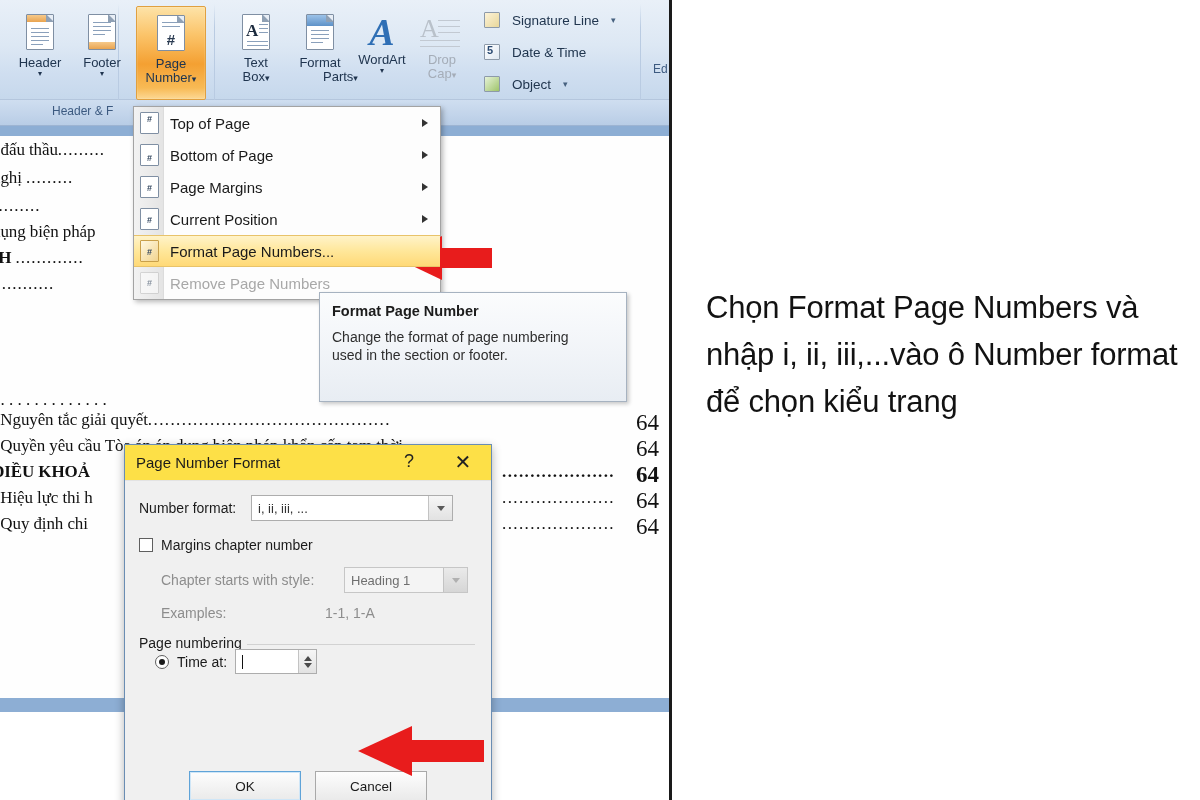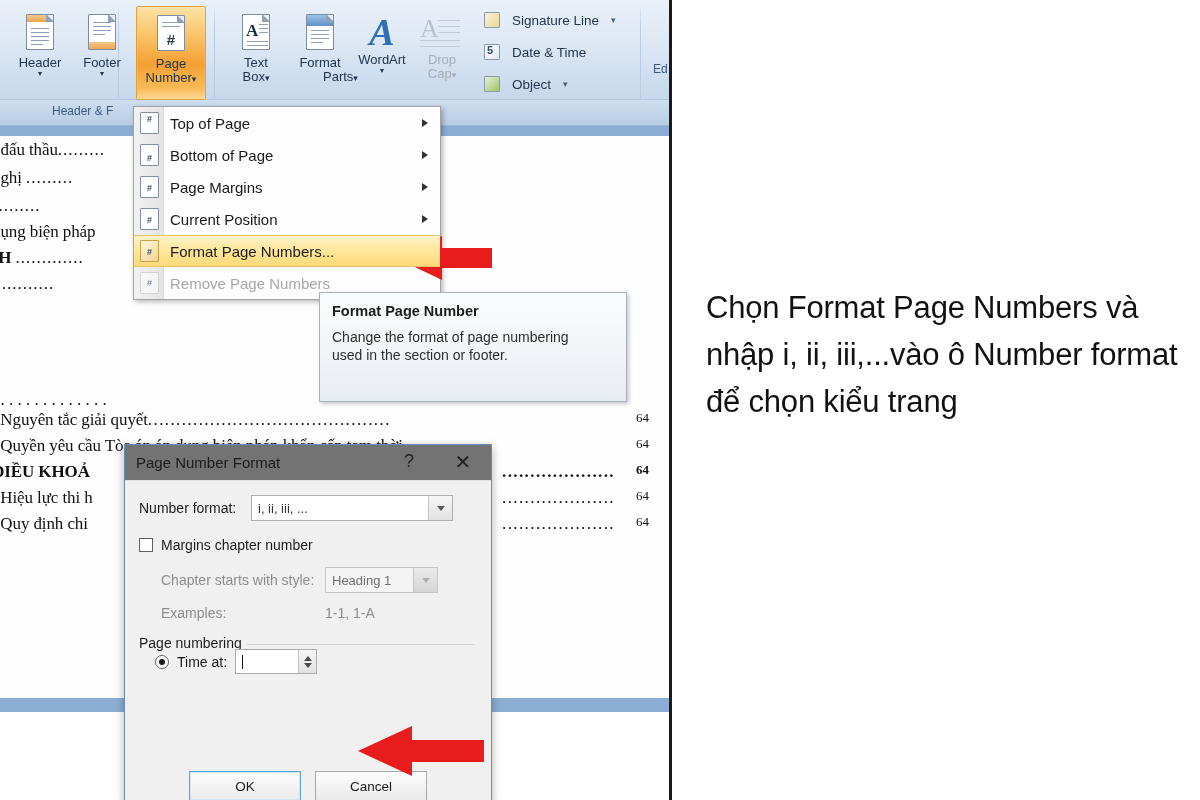--- a/index.html
+++ b/index.html
@@ -144,21 +144,21 @@
     font-family: "Liberation Serif", serif;
     font-size: 17px;
     color: #111;
     white-space: nowrap;
     letter-spacing: -0.1px;
   }
   .docline.bold { font-weight: bold; }
   .pgnum {
     position: absolute; left: 388px;
     font-family: "Liberation Serif", serif;
-    font-size: 13px; color: #111;
+    font-size: 23px; color: #111;
   }
   .pgnum.bold { font-weight: bold; }
 
   
   .menu {
     position: absolute; left: 133px; top: 106px;
     width: 308px;
     background: #fdfdfd;
     border: 1px solid #a3a3a3;
     box-shadow: 2px 2px 5px rgba(0,0,0,0.28);
@@ -217,21 +217,21 @@
   
   .dlg {
     position: absolute; left: 124px; top: 444px;
     width: 368px; height: 362px;
     background: #f0f0f0;
     border: 1px solid #6a8db3;
     box-shadow: 0 3px 9px rgba(0,0,0,0.3);
   }
   .dlg-title {
     position: relative; height: 36px;
-    background: #737373;
+    background: #fde047;
     display: flex; align-items: center;
     padding-left: 11px;
     border-bottom: 1px solid #e3e3e3;
   }
   .dlg-title .t { font-size: 15px; color: #1b1b1b; }
   .dlg-title .help {
     position:absolute; right: 70px; top: 6px; font-size: 18px; color:#222; cursor:pointer;
     width: 24px; text-align:center;
   }
   .dlg-title .close {
@@ -578,21 +578,21 @@
           </span>
         </div>
 
         <div class="row" style="margin-top:16px; margin-bottom:14px;">
           <span class="cbx"></span>
           <span class="lbl-s">Margins chapter number</span>
         </div>
 
         <div class="row" style="margin-bottom:12px;">
           <span class="lbl-s lbl-dim" style="width:186px; padding-left:22px;">Chapter starts with style:</span>
-          <span class="combo combo-dim" style="width:113px;">
+          <span class="combo combo-dim" style="width:124px;margin-left:19px;">
             <span>Heading 1</span>
             <span class="cbtn">
                 <i></i>
               </span>
           </span>
         </div>
 
 
         <div class="row" style="margin-bottom:16px;">
           <span class="lbl-s lbl-dim" style="width:186px; padding-left:22px;">Examples:</span>

